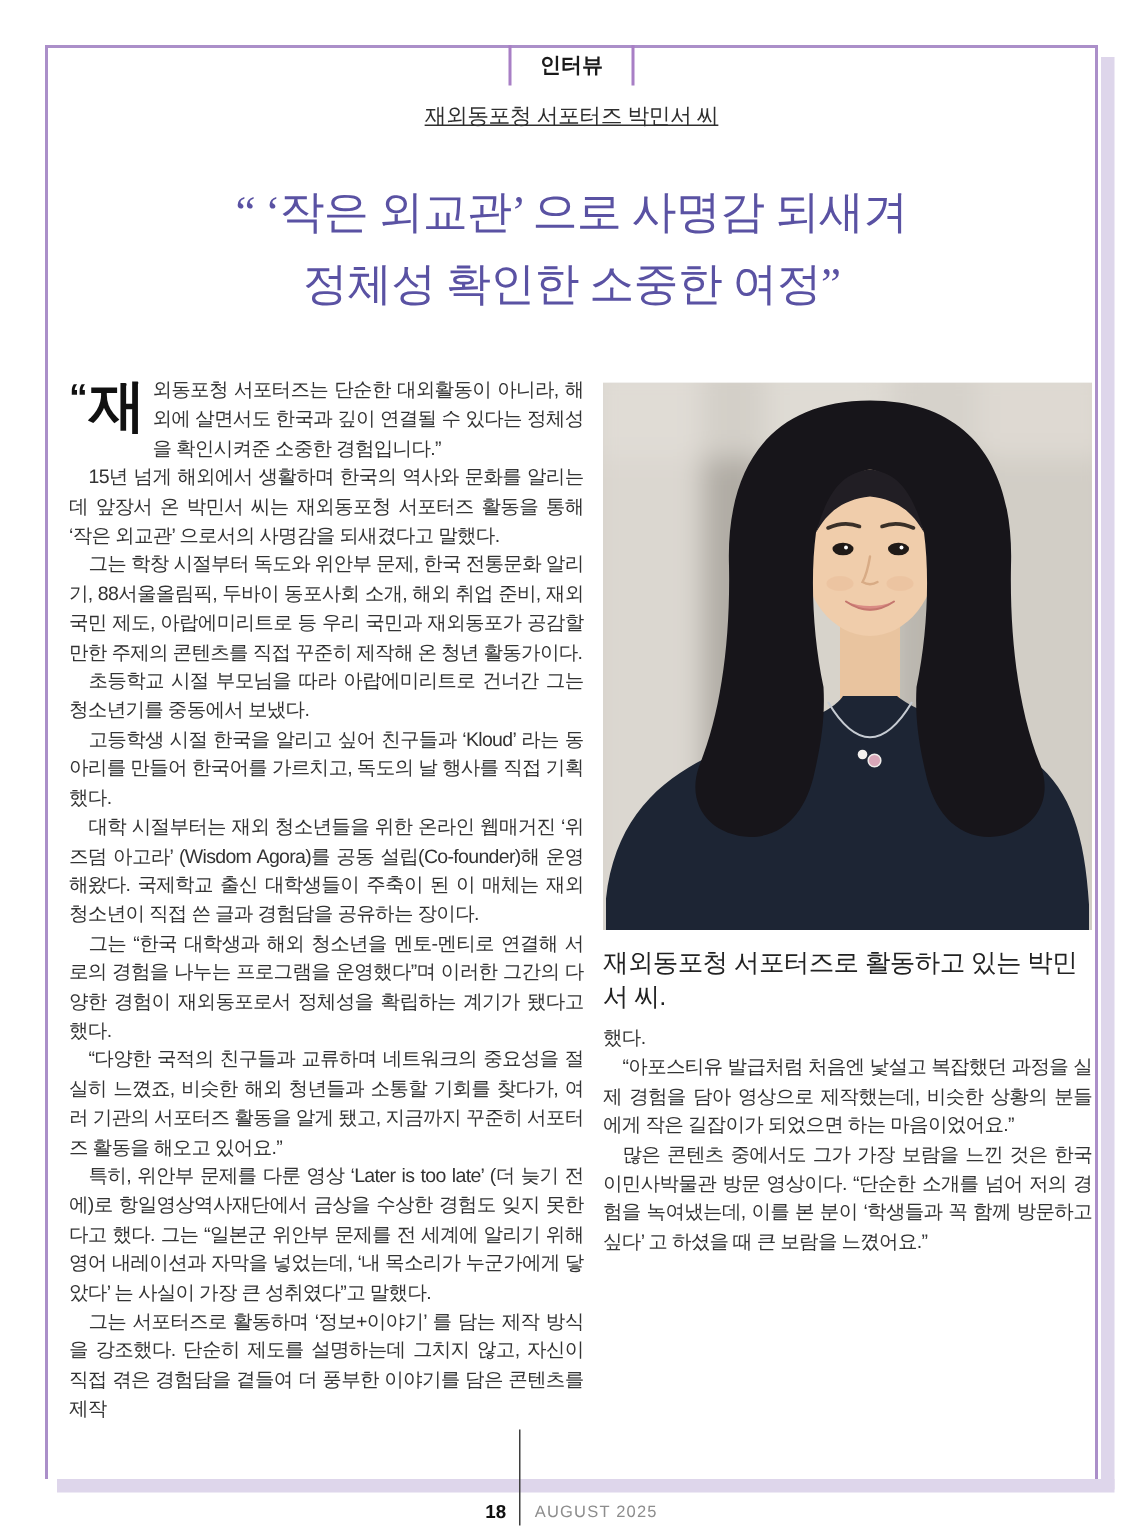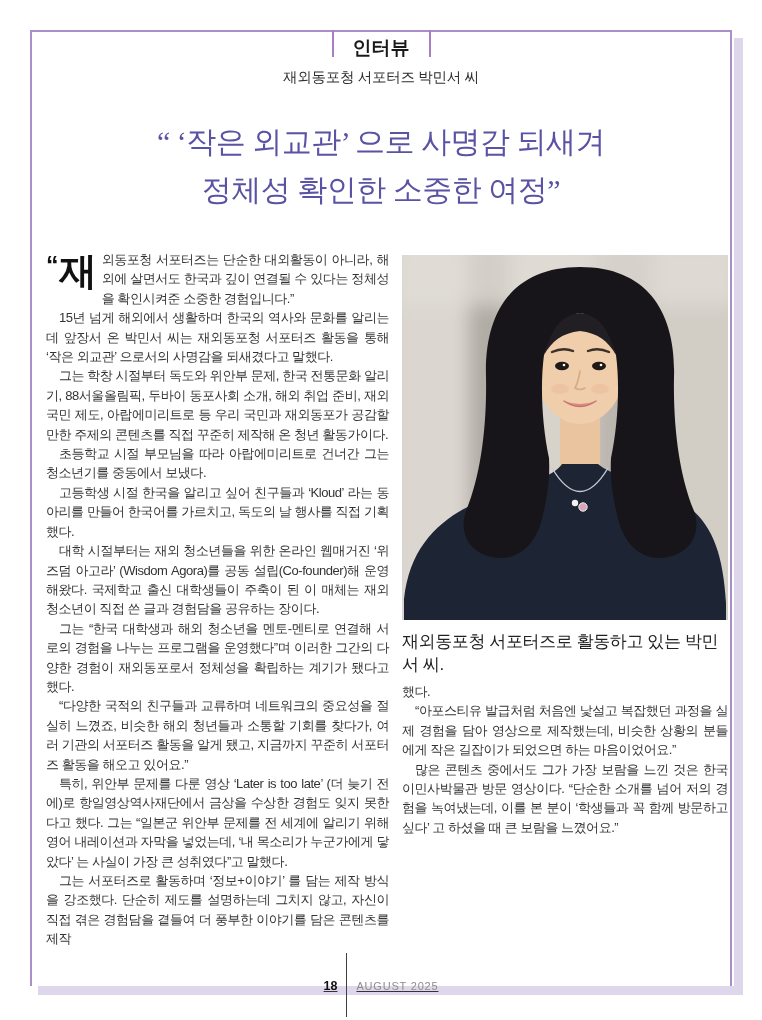--- a/index.html
+++ b/index.html
@@ -14,23 +14,23 @@
   .frame-right { position:absolute; left:730px; top:30px; width:2px; height:956px; background:#ab8fc9; }
   .shadow-right  { position:absolute; left:734px; top:38px; width:9px; height:955px; background:#ded6eb; }
   .shadow-bottom { position:absolute; left:38px; top:986px; width:705px; height:9px; background:#ded6eb; }
 
   
   .tag-row { position:absolute; top:30px; left:0; right:0; display:flex; justify-content:center; }
   .tag-box {
     border-left:2px solid #a87fc5; border-right:2px solid #a87fc5;
     padding:5px 19px 2px 19px; height:27px;
   }
-  .tag-text { font-size:19px; font-weight:bold; color:#1a1a1a; letter-spacing:0px; }
+  .tag-text { font-size:14px; font-weight:bold; color:#1a1a1a; letter-spacing:0px; }
   .subtitle { position:absolute; top:68px; left:0; right:0; text-align:center;
-    font-size:14.5px; color:#2e2e2e; letter-spacing:-0.3px; }
+    font-size:14.5px; color:#2e2e2e; letter-spacing:-0.3px;text-decoration:underline; }
   .title {
     position:absolute; top:118px; left:0; right:0; text-align:center;
     font-family:"Liberation Serif","DejaVu Serif",serif;
     font-size:30px; font-weight:normal; color:#5a52a3; line-height:48px; letter-spacing:-0.5px;
   }
 
   
   .col-left  { position:absolute; left:46px;  top:250px; width:343px; }
   .col-right { position:absolute; left:402px; top:682px; width:326px; }
   .bp {
@@ -52,21 +52,21 @@
   .endmark {
     display:inline-block; width:14px; height:14px; margin-left:5px; vertical-align:-2px;
     border-style:solid; border-width:2px;
     border-color:#f2c714 #ee7e1c #3f9ed6 #8cc63e;
     font-size:8px; line-height:10px; text-align:center; color:#2a2a2a; font-weight:bold;
     text-indent:0; background:#fff;
   }
 
   
   .footer { position:absolute; top:956px; left:0; right:0;
-    display:flex; justify-content:center; align-items:center;text-decoration:underline; }
+    display:flex; justify-content:center; align-items:flex-end; }
   .pnum { font-size:12.5px; font-weight:bold; color:#111; line-height:17px; margin-right:9px; }
   .fdiv { width:1px; height:64px; background:#3f3f3f; margin-top:-3px; }
   .fissue { font-size:11px; color:#8d8d8d; letter-spacing:0.8px; line-height:17px; margin-left:9px; }
 </style>
 </head>
 <body>
 
 <div class="page">
 
   <div class="frame-top"></div>

